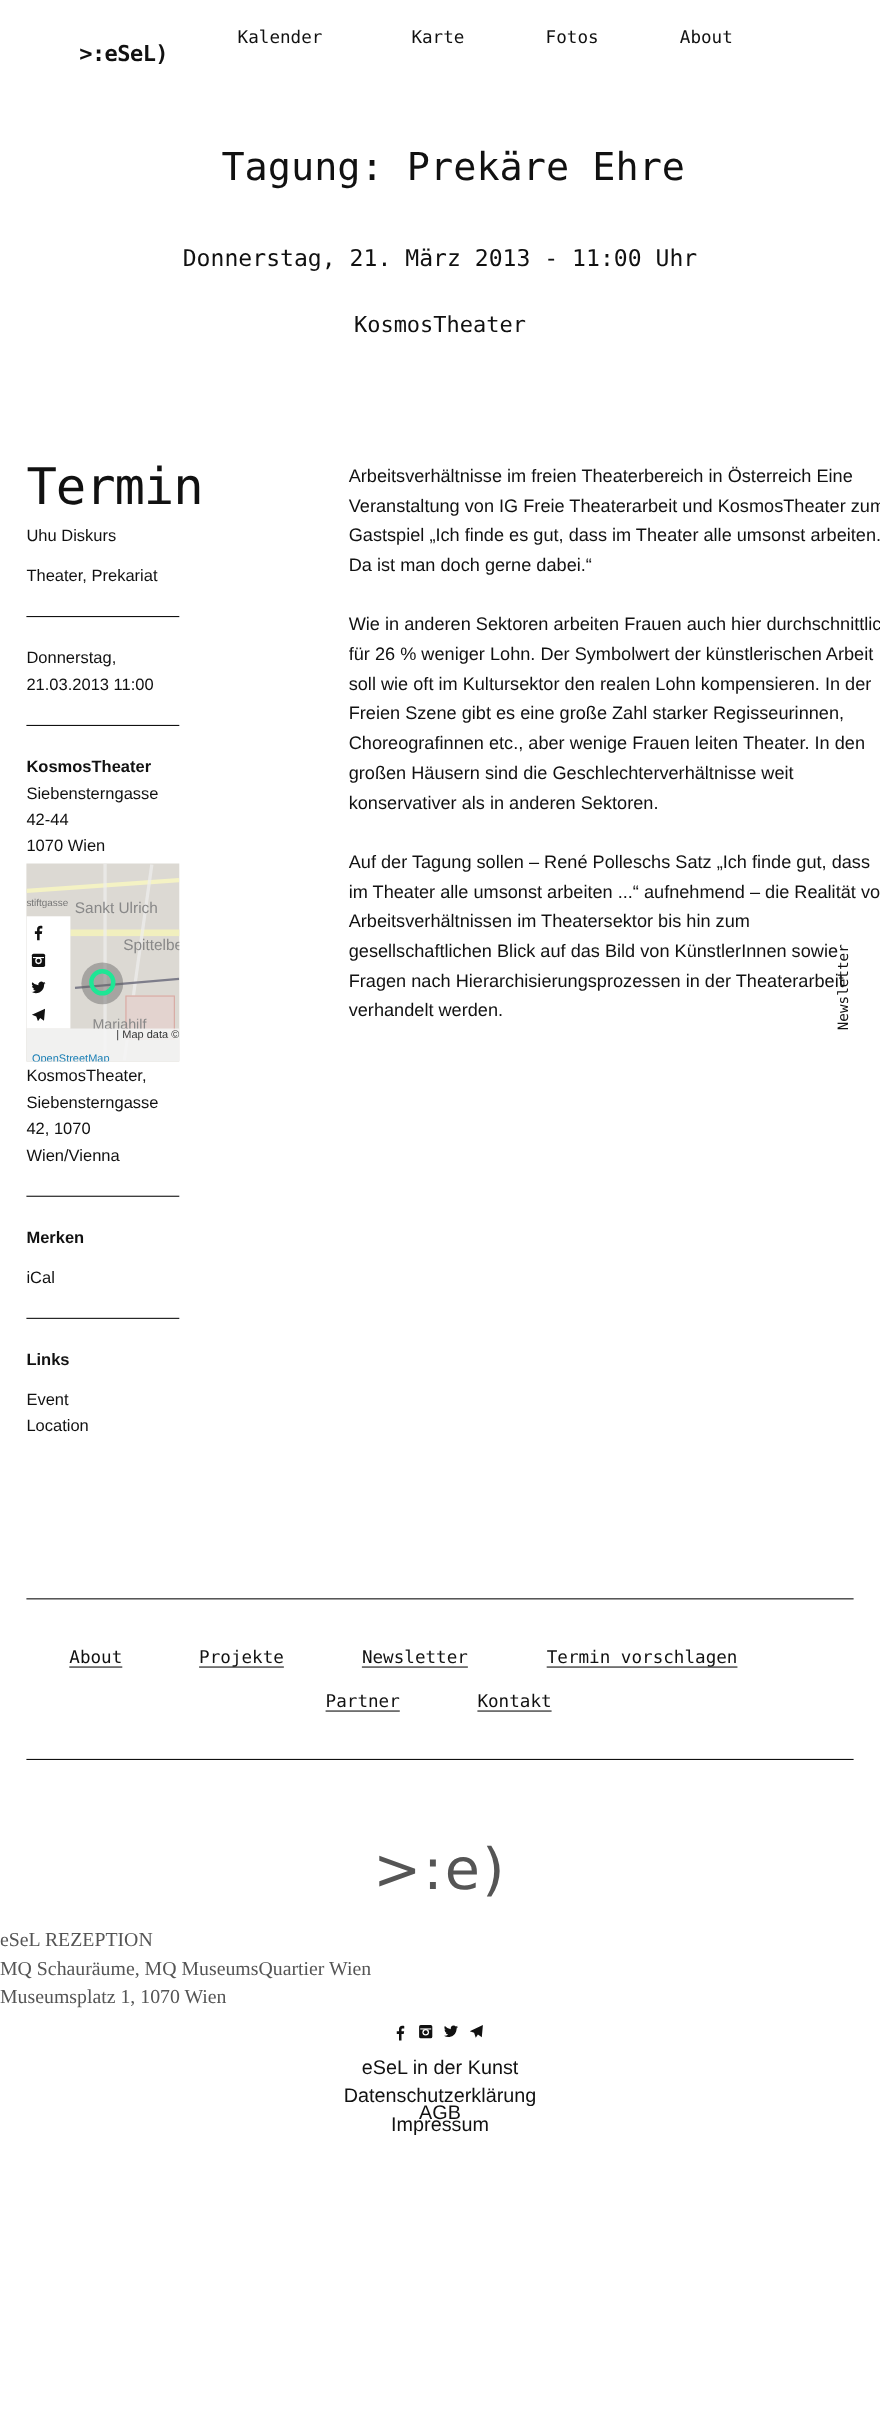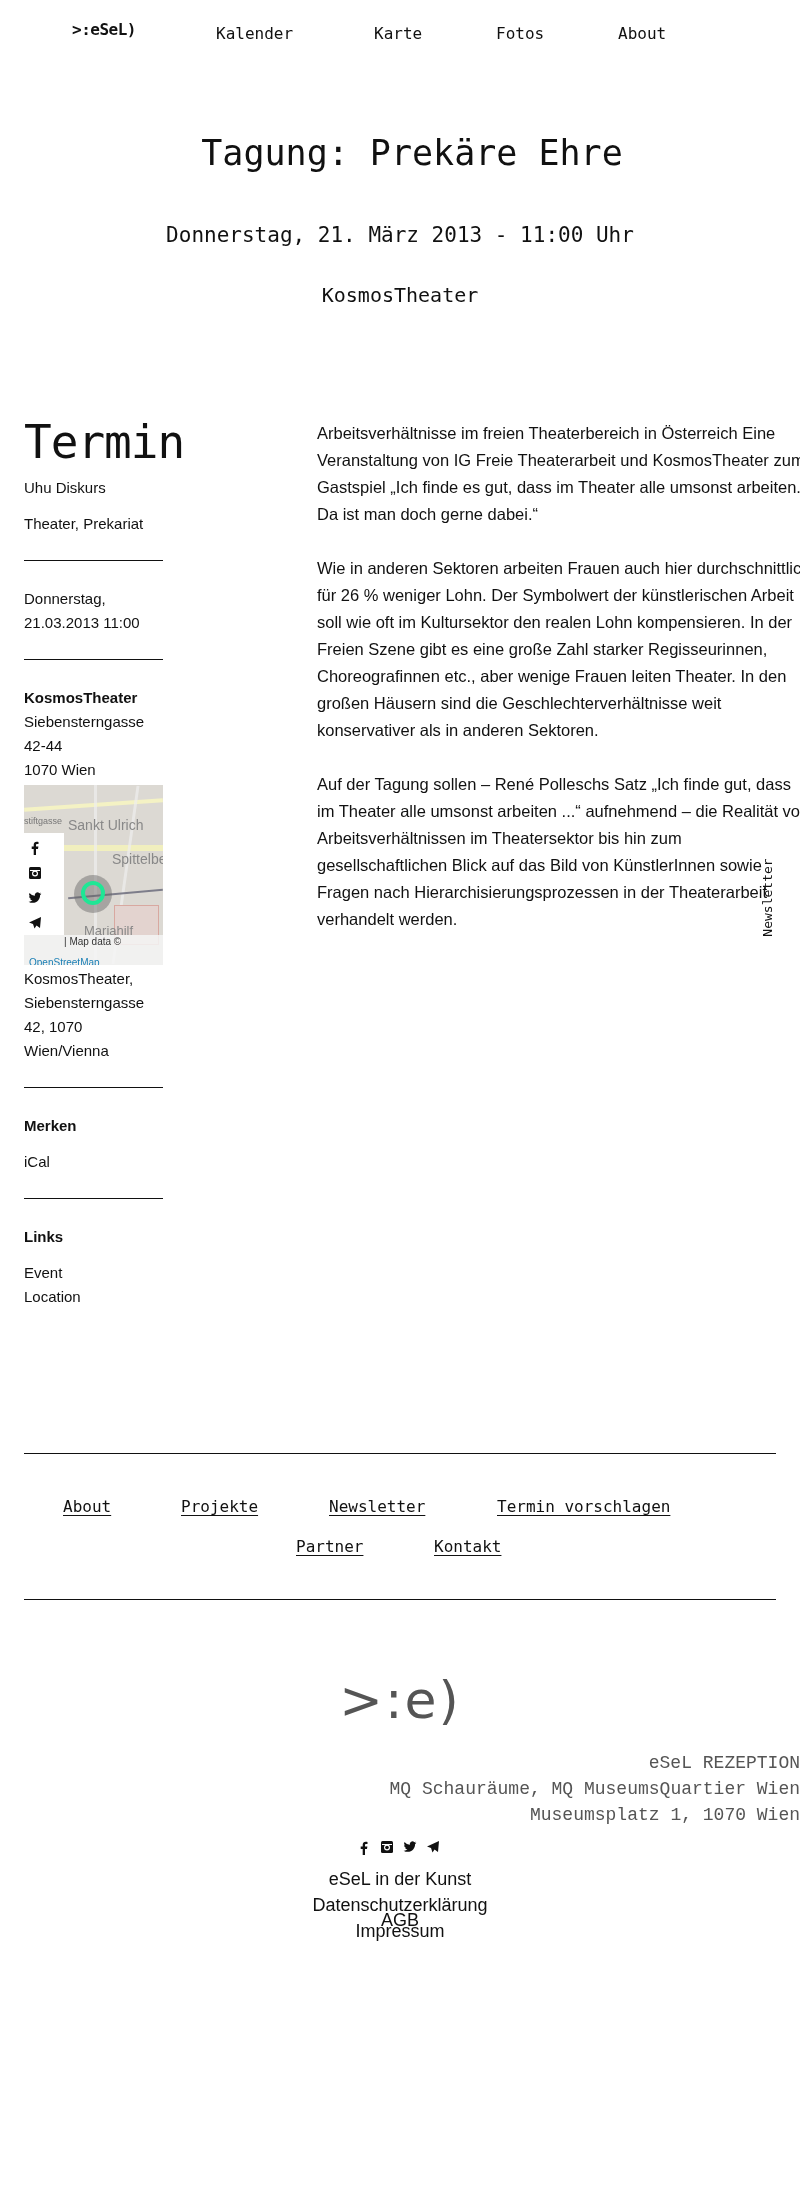--- a/index.html
+++ b/index.html
@@ -3,21 +3,21 @@
   <meta charset="utf-8">
   <style>
     * { box-sizing: border-box; margin: 0; padding: 0; }
     html, body { width: 800px; height: 2204px; background: #ffffff; color: #111; overflow: hidden; }
     body { position: relative; font-family: "DejaVu Sans", sans-serif; }
     .mono { font-family: "DejaVu Sans Mono", monospace; }
     a { color: inherit; text-decoration: none; }
 
     
     .topnav { position: absolute; top: 20px; left: 0; width: 800px; height: 36px; }
-    .topnav .logo { position: absolute; left: 72px; top: 0; font-size: 16px; font-weight: bold; letter-spacing: -0.5px; }
+    .topnav .logo { position: absolute; left: 72px; top: 16px; font-size: 20px; font-weight: bold; letter-spacing: -0.5px; }
     .topnav .nav-link { position: absolute; top: 4px; font-size: 16px; }
 
     
     .hero-title { position: absolute; top: 133px; left: 0; width: 800px; text-align: center; font-size: 35px; margin-left: 12px; }
     .hero-date { position: absolute; top: 223px; left: 0; width: 800px; text-align: center; font-size: 21px; }
     .hero-venue { position: absolute; top: 283px; left: 0; width: 800px; text-align: center; font-size: 20px; }
 
     
     .sidebar { position: absolute; left: 24px; top: 420px; width: 140px; font-family: "Liberation Sans", sans-serif; font-size: 15px; line-height: 24px; }
     .sidebar .side-title { font-family: "DejaVu Sans Mono", monospace; font-size: 46px; line-height: 44px; margin-bottom: 12px; letter-spacing: -1px; }
@@ -32,40 +32,40 @@
     .map .road-v2 { position: absolute; left: 100px; top: 0; width: 3px; height: 180px; background: #eee; opacity: 0.7; transform: rotate(8deg); }
     .map .tram { position: absolute; left: 44px; top: 108px; width: 95px; height: 2px; background: #7d7d8a; transform: rotate(-5deg); }
     .map .park { position: absolute; left: 90px; top: 120px; width: 45px; height: 40px; border: 1px solid #d8a8a0; background: #e3d3cf; }
     .map .label { position: absolute; color: #888; font-family: "Liberation Sans", sans-serif; }
     .map .lbl-1 { left: 44px; top: 28px; font-size: 14px; }
     .map .lbl-2 { left: 88px; top: 62px; font-size: 14px; }
     .map .lbl-3 { left: 60px; top: 134px; font-size: 13px; }
     .map .lbl-4 { left: 0; top: 24px; font-size: 9px; color: #777; }
     .map .marker-halo { position: absolute; left: 50px; top: 90px; width: 38px; height: 38px; border-radius: 50%; background: rgba(100,100,100,0.45); }
     .map .marker-ring { position: absolute; left: 57px; top: 96px; width: 24px; height: 24px; border-radius: 50%; border: 4px solid #1fe695; }
-    .map .attrib { position: absolute; left: 0; top: 150px; width: 139px; height: 30px; background: rgba(245,245,245,0.85); font-family: "Liberation Sans", sans-serif; font-size: 10px; line-height: 14px; padding-left: 40px; color: #333; }
+    .map .attrib { position: absolute; left: 0; top: 150px; width: 139px; height: 30px; background: rgba(245,245,245,0.85); font-family: "Liberation Sans", sans-serif; font-size: 10px; line-height: 14px; padding-left: 40px; color: #333; text-align: right; }
     .map .osm-link { position: absolute; left: 5px; top: 166px; font-family: "Liberation Sans", sans-serif; font-size: 10px; color: #1a7fb5; }
     .share { position: absolute; left: 0; top: 48px; width: 40px; height: 102px; background: #fff; }
     .share .s-icon { position: absolute; left: 4px; width: 14px; height: 14px; font-size: 14px; line-height: 14px; font-weight: bold; text-align: center; }
 
     
     .content { position: absolute; left: 281px; top: 420px; width: 495px; font-family: "Liberation Sans", sans-serif; font-size: 16.5px; line-height: 27px; color: #111; margin-left: 36px; }
     .content p { margin-bottom: 27px; }
 
     
     .newsletter-tab { position: absolute; left: 757px; top: 850px; width: 20px; height: 100px; }
     .newsletter-tab span { position: absolute; left: -38px; top: 40px; width: 96px; transform: rotate(-90deg); font-family: "DejaVu Sans Mono", monospace; font-size: 13px; text-align: center; }
 
     
     .footer-rule { position: absolute; left: 24px; width: 752px; border-top: 1.5px solid #111; }
     .footer-link { position: absolute; font-family: "DejaVu Sans Mono", monospace; font-size: 16px; text-decoration: underline; text-underline-offset: 3px; }
 
     
     .big-logo { position: absolute; top: 1670px; left: 0; width: 800px; text-align: center; font-family: "DejaVu Sans", sans-serif; font-size: 52px; color: #555; letter-spacing: 2px; }
-    .addr { position: absolute; left: 0; width: 800px; text-align: right; font-family: Liberation Mono, monospace; font-size: 18px; color: #555; line-height: 26px; }
+    .addr { position: absolute; left: 0; width: 800px; text-align: left; font-family: Liberation Serif, serif; font-size: 18px; color: #555; line-height: 26px; }
     .social-row { position: absolute; top: 1840px; left: 355px; width: 90px; height: 18px; }
     .social-row .s { position: absolute; top: 0; width: 16px; height: 16px; font-size: 14px; line-height: 16px; text-align: center; font-weight: bold; }
     .legal { position: absolute; left: 0; width: 800px; text-align: center; font-family: "Liberation Sans", sans-serif; font-size: 18px; color: #111; line-height: 26px; }
 
     svg { display: block; }
   </style>
 </head>
 <body>
 
 <header class="topnav mono">

